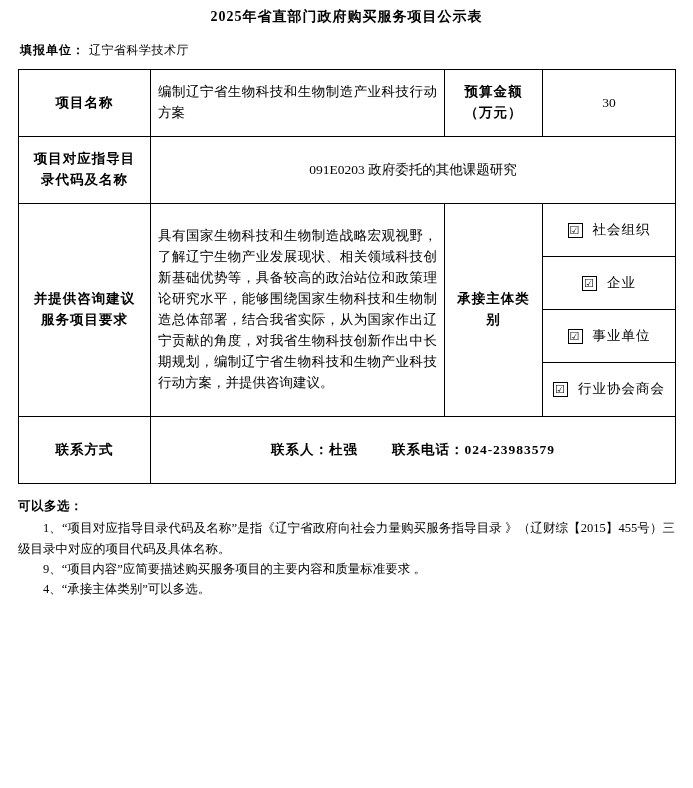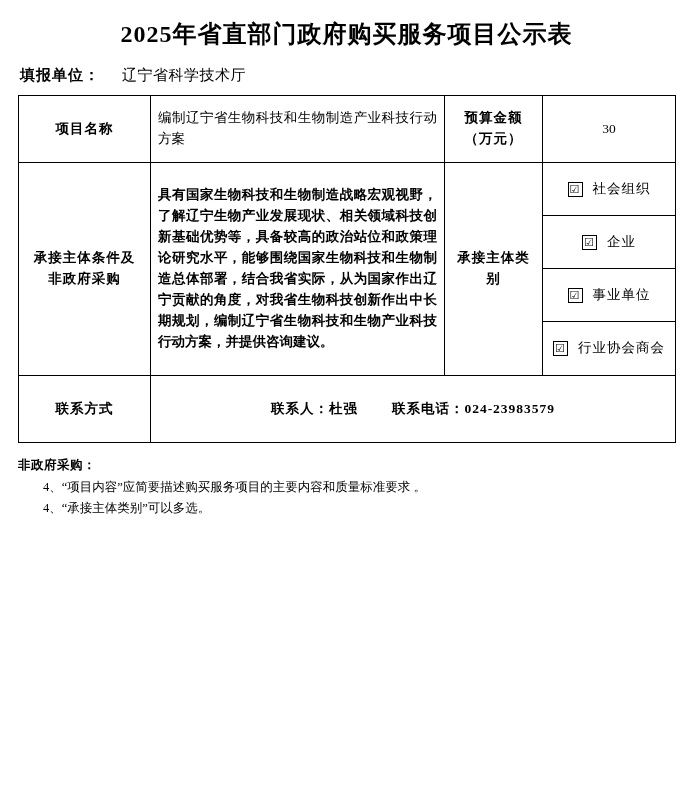--- a/index.html
+++ b/index.html
@@ -16,39 +16,39 @@
   }
   .page {
     width: 693px;
     height: 788px;
     position: relative;
     box-sizing: border-box;
     padding: 0 18px;
   }
   .doc-title {
     text-align: center;
-    font-size: 24px;
-    font-weight: bold;
-    letter-spacing: 1px;
-    margin-top: 18px;
+    font-size: 14px;
+    font-weight: bold;
+    letter-spacing: 1px;
+    margin-top: 8px;
     margin-bottom: 16px;
     font-family: "Liberation Serif", "DejaVu Serif", serif;
   }
   .unit-line {
-    font-size: 15px;
+    font-size: 12px;
     margin: 0 0 10px 2px;
     display: flex;
     align-items: center;
   }
   .unit-label {
     font-weight: bold;
     letter-spacing: 1px;
   }
   .unit-value {
-    margin-left: 22px;
+    margin-left: 4px;
     letter-spacing: 0.5px;
   }
   table.main {
     border-collapse: collapse;
     width: 657px;
     table-layout: fixed;
   }
   table.main td {
     border: 1px solid #000000;
     font-size: 13.5px;
@@ -73,21 +73,20 @@
   }
   .tall {
     height: 54px;
   }
   .req-body {
     font-size: 13.5px;
     line-height: 1.72;
     text-align: justify;
     text-justify: inter-ideograph;
     padding: 8px 10px;
-    font-weight: bold;
   }
   .type-list {
     display: flex;
     flex-direction: column;
     height: 100%;
   }
   .type-item {
     display: flex;
     align-items: center;
     justify-content: center;
@@ -163,26 +162,33 @@
       <tr>
         <td class="lbl tall">项目名称</td>
         <td class="just cellpad">编制辽宁省生物科技和生物制造产业科技行动方案</td>
         <td class="lbl">
           <div>预算金额</div>
           <div>（万元）</div>
         </td>
         <td class="ctr">30</td>
       </tr>
 
+      <tr>
+        <td class="lbl tall">
+          <div>项目对应指导目</div>
+          <div>录代码及名称</div>
+        </td>
+        <td class="ctr" colspan="3">091E0203  政府委托的其他课题研究</td>
+      </tr>
 
 
       <tr>
         <td class="lbl">
-          <div>承接主体条件及</div>
-          <div>非政府采购</div>
+          <div>并提供咨询建议</div>
+          <div>服务项目要求</div>
         </td>
         <td class="req-body">具有国家生物科技和生物制造战略宏观视野，了解辽宁生物产业发展现状、相关领域科技创新基础优势等，具备较高的政治站位和政策理论研究水平，能够围绕国家生物科技和生物制造总体部署，结合我省实际，从为国家作出辽宁贡献的角度，对我省生物科技创新作出中长期规划，编制辽宁省生物科技和生物产业科技行动方案，并提供咨询建议。</td>
         <td class="lbl">承接主体类别</td>
         <td class="nopad">
           <div class="type-list">
             <div class="type-item">
               <span class="cbox">☑</span>
               <span>社会组织</span>
             </div>
             <div class="type-item">
@@ -208,19 +214,20 @@
           <div class="contact-row">
             <span>联系人：杜强</span>
             <span>联系电话：024-23983579</span>
           </div>
         </td>
       </tr>
     </tbody>
   </table>
 
   <div class="notes">
-    <div class="notes-title">非政府采购：</div>
-    <div class="note-item note-indent">4、“项目内容”应简要描述购买服务项目的主要内容和质量标准要求 。</div>
+    <div class="notes-title">可以多选：</div>
+    <div class="note-item note-indent">1、“项目对应指导目录代码及名称”是指《辽宁省政府向社会力量购买服务指导目录 》（辽财综【2015】455号）三级目录中对应的项目代码及具体名称。</div>
+    <div class="note-item note-indent">9、“项目内容”应简要描述购买服务项目的主要内容和质量标准要求 。</div>
     <div class="note-item note-indent">4、“承接主体类别”可以多选。</div>
 
   </div>
 
 </div>
 
 </body></html>

